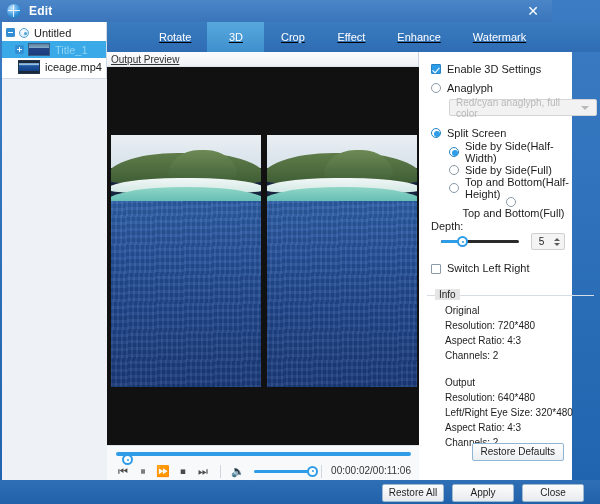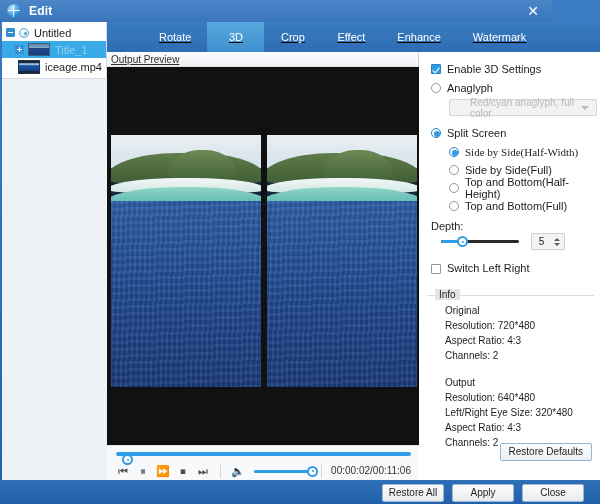--- a/index.html
+++ b/index.html
@@ -199,21 +199,21 @@
   #vol-knob::after {
     content: ""; position: absolute; left: 2.5px; top: 2.5px;
     width: 2px; height: 2px; border-radius: 50%; background: #2f9ce8;
   }
   #timecode {
     position: absolute; right: 8px; top: 19px; font-size: 10px; color: #333333;
   }
 
   
   #settings {
-    position: absolute; left: 419px; top: 52px; width: 181px; height: 428px;
+    position: absolute; left: 419px; top: 52px; width: 153px; height: 428px;
     background: #ffffff;
   }
   .ctl-row { display: flex; align-items: center; height: 17px; }
   .chk {
     width: 10px; height: 10px; border: 1px solid #8a9aa8; background: #ffffff;
     position: relative; flex: 0 0 auto; border-radius: 1px; cursor: pointer;
   }
   .chk.on { background: #2f9ce8; border-color: #2483c3; }
   .chk.on::after {
     content: ""; position: absolute; left: 2px; top: 1px; width: 3px; height: 6px;
@@ -227,21 +227,21 @@
   .rad.on::after {
     content: ""; position: absolute; left: 2px; top: 2px; width: 6px; height: 6px;
     border-radius: 50%; background: #2f9ce8;
   }
   .ctl-label { margin-left: 6px; font-size: 11px; color: #1d1d1d; }
   #combo {
     margin: 3px 0 0 30px; width: 148px; height: 17px; background: #f2f2f2;
     border: 1px solid #d4d4d4; border-radius: 2px; display: flex;
     align-items: center; cursor: default;
   }
-  #combo-text { font-size: 10px; color: #b9b9b9; margin-left: 20px; flex: 1; }
+  #combo-text { font-size: 10px; color: #b9b9b9; margin-left: 6px; flex: 1; }
   #combo-arrow {
     width: 0; height: 0; border-left: 4px solid transparent;
     border-right: 4px solid transparent; border-top: 4px solid #b9b9b9;
     margin-right: 7px;
   }
   #depth-label { font-size: 11px; color: #1d1d1d; margin: 6px 0 1px 12px; }
   #depth-row { display: flex; align-items: center; margin-left: 22px; }
   #depth-track {
     width: 78px; height: 3px; background: #2a2a2a; border-radius: 2px; position: relative;
   }
@@ -417,33 +417,33 @@
     <div id="combo">
       <div id="combo-text">Red/cyan anaglyph, full color</div>
       <div id="combo-arrow"></div>
     </div>
 
     <div class="ctl-row" style="margin:8px 0 0 12px;">
       <div class="rad on"></div>
       <div class="ctl-label">Split Screen</div>
     </div>
 
-    <div class="ctl-row" style="margin:2px 8px 0 30px;font-family:Liberation Serif, serif;">
+    <div class="ctl-row" style="margin:2px 8px 0 30px;">
       <div class="rad on"></div>
       <div class="ctl-label">Side by Side(Half-Width)</div>
     </div>
     <div class="ctl-row" style="margin:1px 0 0 30px;">
       <div class="rad"></div>
       <div class="ctl-label">Side by Side(Full)</div>
     </div>
     <div class="ctl-row" style="margin:1px 0 0 30px;">
       <div class="rad"></div>
       <div class="ctl-label">Top and Bottom(Half-Height)</div>
     </div>
-    <div class="ctl-row" style="margin:1px 0 0 30px;">
+    <div class="ctl-row" style="margin:1px 0 0 30px;flex-direction:column;">
       <div class="rad"></div>
       <div class="ctl-label">Top and Bottom(Full)</div>
     </div>
 
     <div id="depth-label">Depth:</div>
     <div id="depth-row">
       <div id="depth-track">
         <div id="depth-fill"></div>
         <div id="depth-knob"></div>
       </div>

